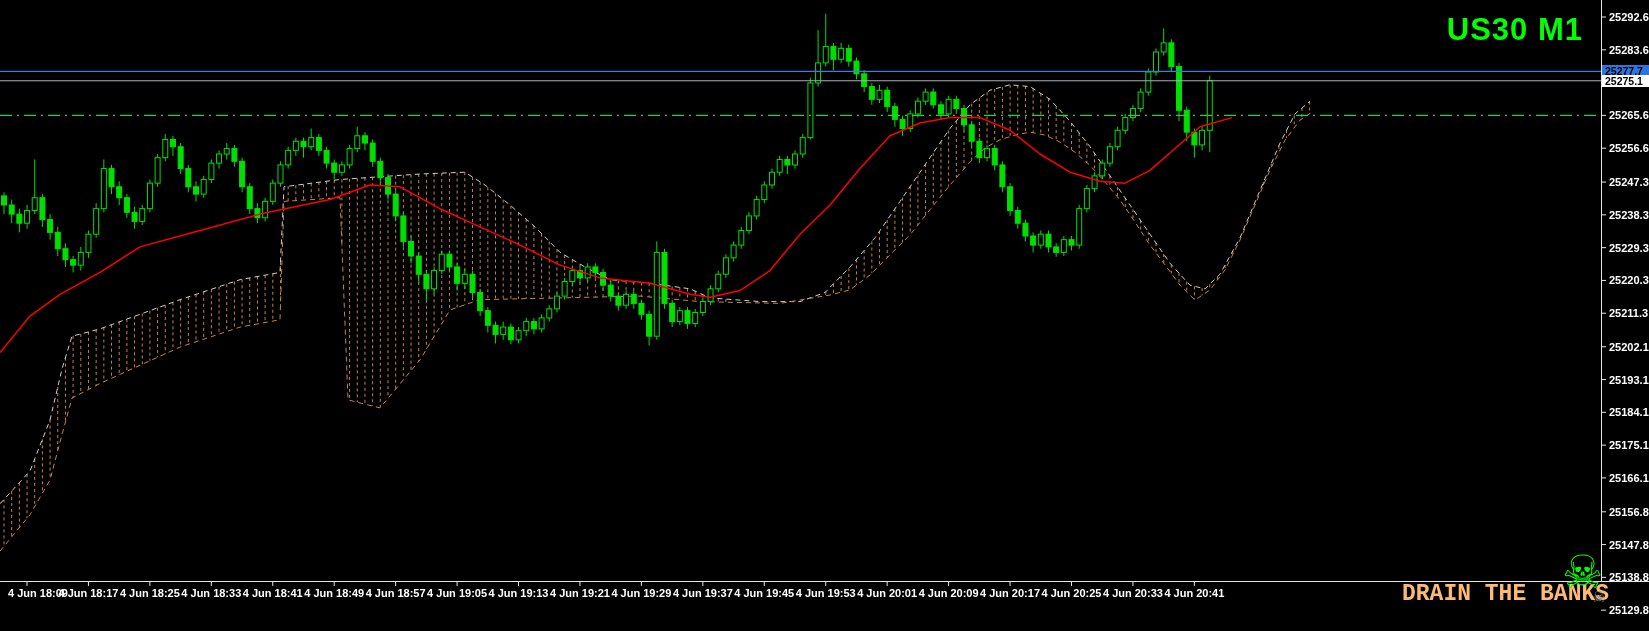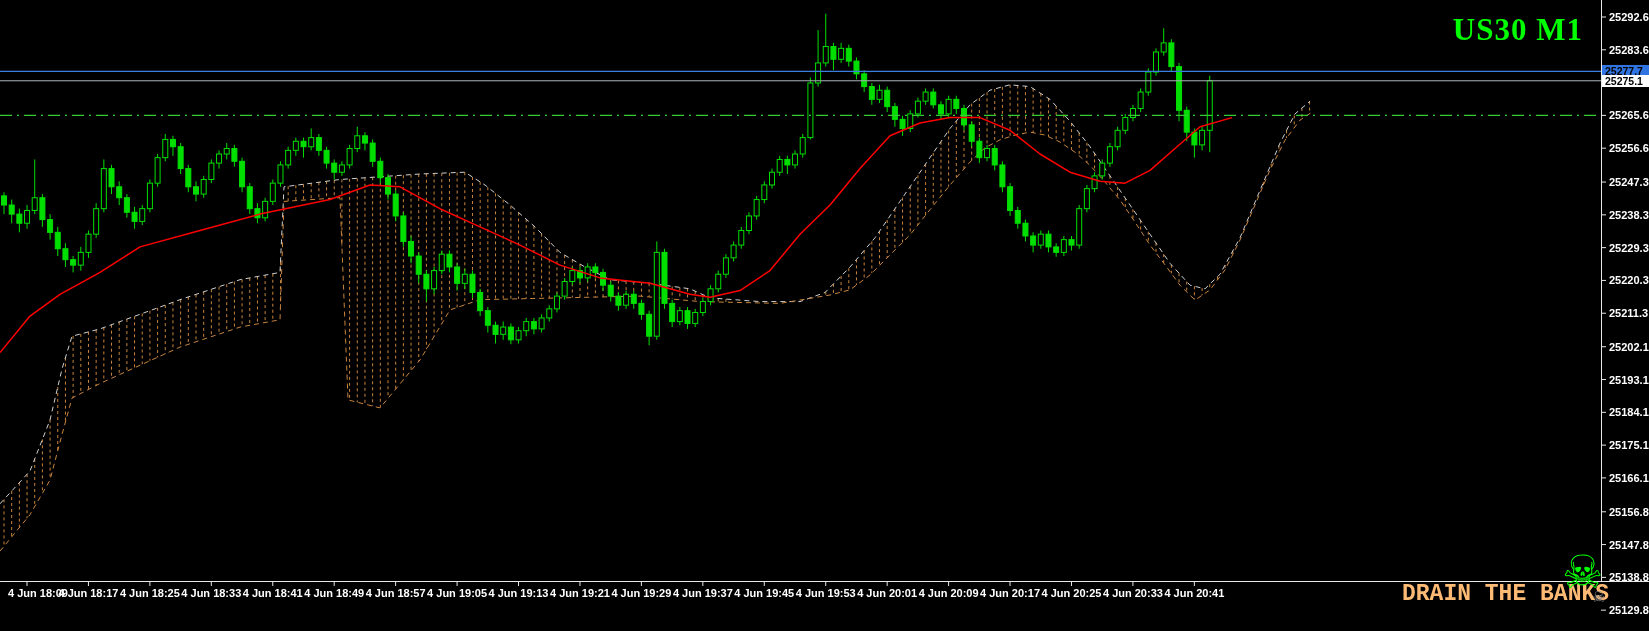--- a/index.html
+++ b/index.html
@@ -1,20 +1,20 @@
 <!DOCTYPE html>
 <html><head>
 <meta charset="utf-8">
 <style>
   html,body{margin:0;padding:0;background:#000;}
   .wrap{position:relative;width:1649px;height:631px;background:#000;overflow:hidden;
         font-family:"Liberation Sans",sans-serif;}
   #chart-svg{position:absolute;left:0;top:0;}
   .sym-wm{position:absolute;top:12px;right:66px;font-size:31px;font-weight:900;
-          letter-spacing:1px;color:#00ff00;font-family:Liberation Serif, serif;text-align:center;}
+          letter-spacing:1px;color:#00ff00;font-family:Liberation Sans, sans-serif;text-align:center;}
   .brand-wm{position:absolute;left:1402px;top:581px;font-size:23px;font-weight:900;
             color:#fdba74;letter-spacing:0px;white-space:nowrap;
             font-family:Liberation Mono, monospace;}
   .skull-big{position:absolute;left:1562px;top:549px;font-size:46px;line-height:1;
              color:#00ff00;}
   .skull-small{position:absolute;left:1592px;top:589px;font-size:15px;line-height:1;
                color:#8a8a8a;}
   .tag{position:absolute;left:1602px;width:46px;height:12px;font-size:10.5px;
        font-weight:bold;line-height:12px;padding-left:3px;color:#000;
        font-family:"Liberation Sans",sans-serif;}

